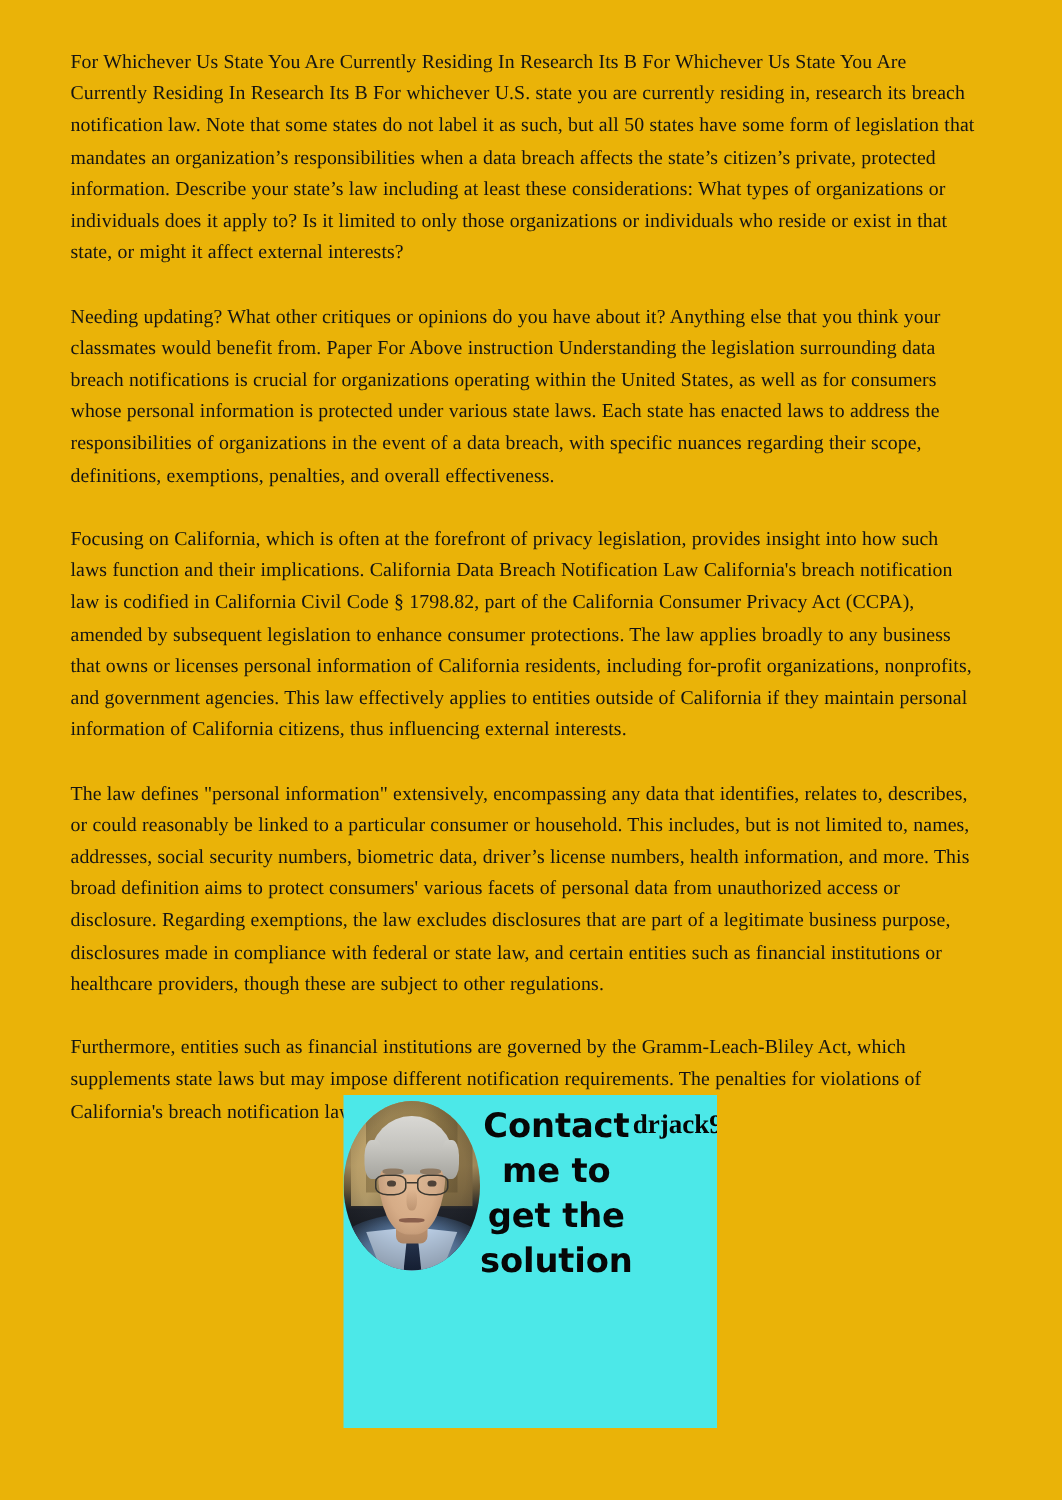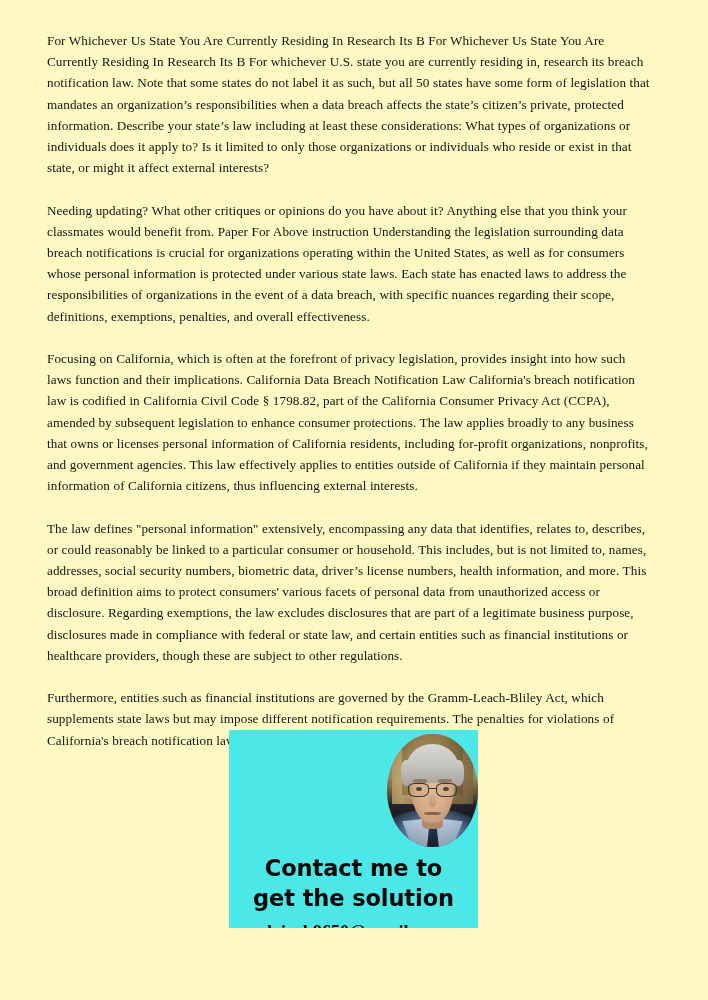--- a/index.html
+++ b/index.html
@@ -14,21 +14,21 @@
     overflow: hidden;
     font-family: "Liberation Serif", "DejaVu Serif", serif;
     color: #000000;
     position: relative;
   }
 
   #page {
     position: relative;
     width: 708px;
     height: 1000px;
-    background: #fef9c3;
+    background: #eab308;
     box-sizing: border-box;
   }
 
   #doc-body {
     position: absolute;
     left: 47px;
     top: 30px;
     width: 604px;
   }
 
@@ -42,26 +42,25 @@
     word-spacing: 0.01em;
   }
   .para:last-child { margin-bottom: 0; }
 
   
   #contact-overlay {
     position: absolute;
     left: 229px;
     top: 730px;
     width: 249px;
-    height: 198px;
+    height: 222px;
     background: #4ce8e8;
     z-index: 20;
     display: flex;
-    flex-direction: column;
-    align-items: flex-end;
+    align-items: flex-start;
     overflow: hidden;
   }
 
   #portrait {
     width: 91px;
     height: 113px;
     margin-top: 4px;
     border-radius: 50% / 50%;
     overflow: hidden;
     position: relative;

